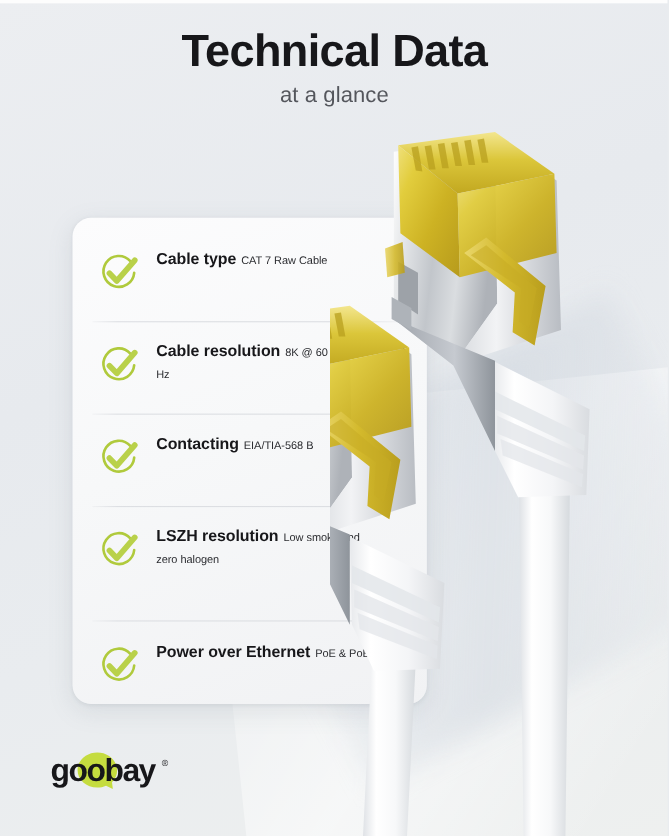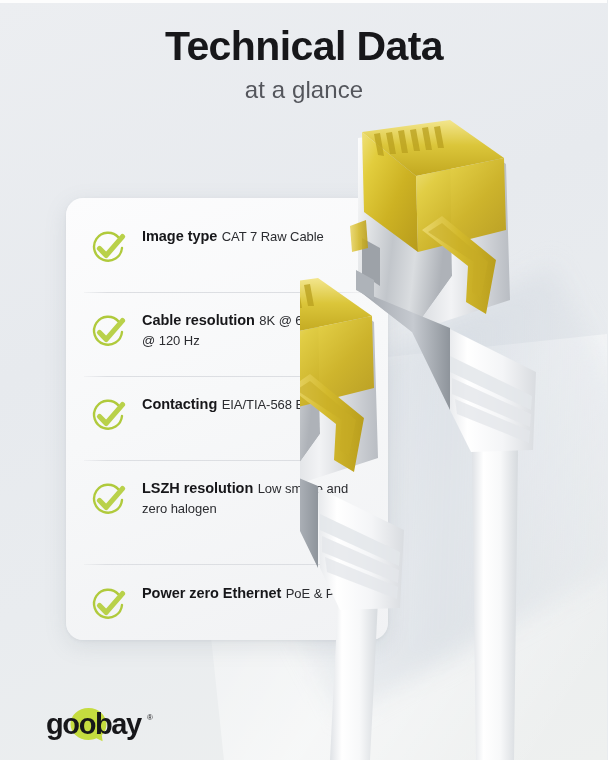--- a/index.html
+++ b/index.html
@@ -63,21 +63,21 @@
   }
   .title {
     font-size: 41px;
     font-weight: bold;
     color: #17171a;
     letter-spacing: -0.6px;
     line-height: 1.1;
   }
   .subtitle {
     margin-top: 7px;
-    font-size: 24px;
+    font-size: 20px;
     font-weight: 400;
     color: #54565c;
     letter-spacing: 0.1px;
   }
 
   
   .card {
     position: absolute;
     left: 66px;
     top: 198px;
@@ -132,33 +132,33 @@
   }
   .feature-title {
     font-size: 14.5px;
     font-weight: bold;
     color: #17171a;
     line-height: 1.35;
     letter-spacing: -0.05px;
     white-space: nowrap;
   }
   .feature-desc {
-    font-size: 13px;
+    font-size: 10px;
     font-weight: 400;
     color: #2b2c30;
     line-height: 1.42;
     letter-spacing: -0.05px;
     white-space: pre-line;
   }
 
   
   .logo {
     position: absolute;
     left: 46px;
-    bottom: 18px;
+    bottom: 42px;
     z-index: 7;
     width: 120px;
     height: 36px;
   }
   .logo svg { display: block; }
 
   
   .cable-art {
     position: absolute;
     left: 300px;
@@ -306,21 +306,21 @@
     <div class="feature-list">
 
       <div class="feature f0">
         <span class="check-wrap">
           <svg width="40" height="40" viewBox="0 0 40 40" xmlns="http://www.w3.org/2000/svg">
             <path d="M30.5 9.4 A14 14 0 1 0 34 20" fill="none" stroke="#b0ca3c" stroke-width="2.4" stroke-linecap="round"></path>
             <path d="M11.5 20.5 L18.2 27.4 L34.5 8.6" fill="none" stroke="#b9d14a" stroke-width="5.2" stroke-linecap="round" stroke-linejoin="round"></path>
           </svg>
         </span>
         <span class="feature-text">
-          <span class="feature-title">Image type</span>
+          <span class="feature-title">Cable type</span>
           <span class="feature-desc">CAT 7 Raw Cable</span>
         </span>
       </div>
 
       <div class="divider"></div>
 
       <div class="feature f1">
         <span class="check-wrap">
           <svg width="40" height="40" viewBox="0 0 40 40" xmlns="http://www.w3.org/2000/svg">
             <path d="M30.5 9.4 A14 14 0 1 0 34 20" fill="none" stroke="#b0ca3c" stroke-width="2.4" stroke-linecap="round"></path>
@@ -367,21 +367,21 @@
       <div class="divider"></div>
 
       <div class="feature f4">
         <span class="check-wrap">
           <svg width="40" height="40" viewBox="0 0 40 40" xmlns="http://www.w3.org/2000/svg">
             <path d="M30.5 9.4 A14 14 0 1 0 34 20" fill="none" stroke="#b0ca3c" stroke-width="2.4" stroke-linecap="round"></path>
             <path d="M11.5 20.5 L18.2 27.4 L34.5 8.6" fill="none" stroke="#b9d14a" stroke-width="5.2" stroke-linecap="round" stroke-linejoin="round"></path>
           </svg>
         </span>
         <span class="feature-text">
-          <span class="feature-title">Power zero Ethernet</span>
+          <span class="feature-title">Power over Ethernet</span>
           <span class="feature-desc">PoE &amp; PoE+</span>
         </span>
       </div>
 
     </div>
   </div>
 
   <div class="logo">
     <svg width="120" height="36" viewBox="0 0 120 36" xmlns="http://www.w3.org/2000/svg">
 

